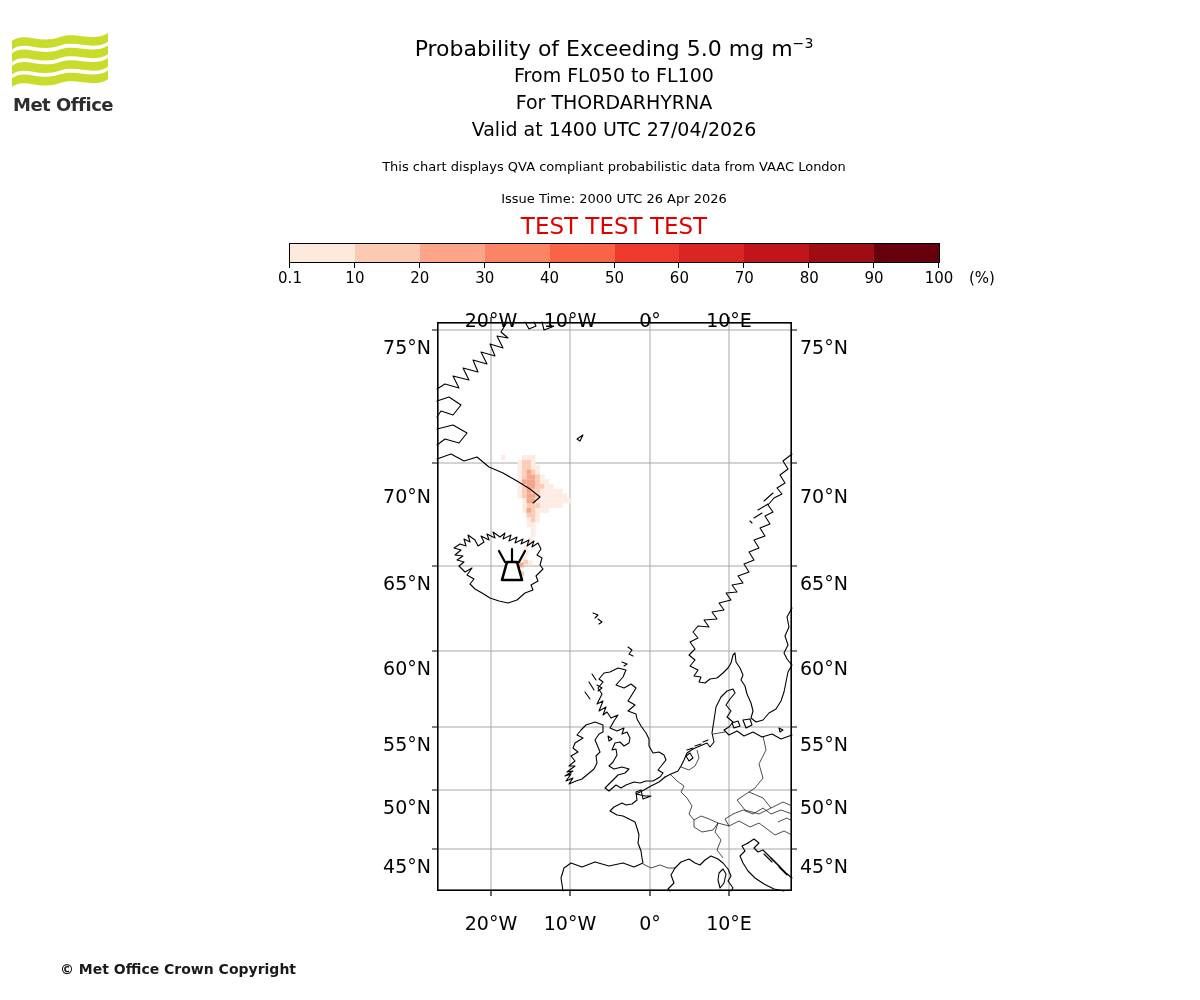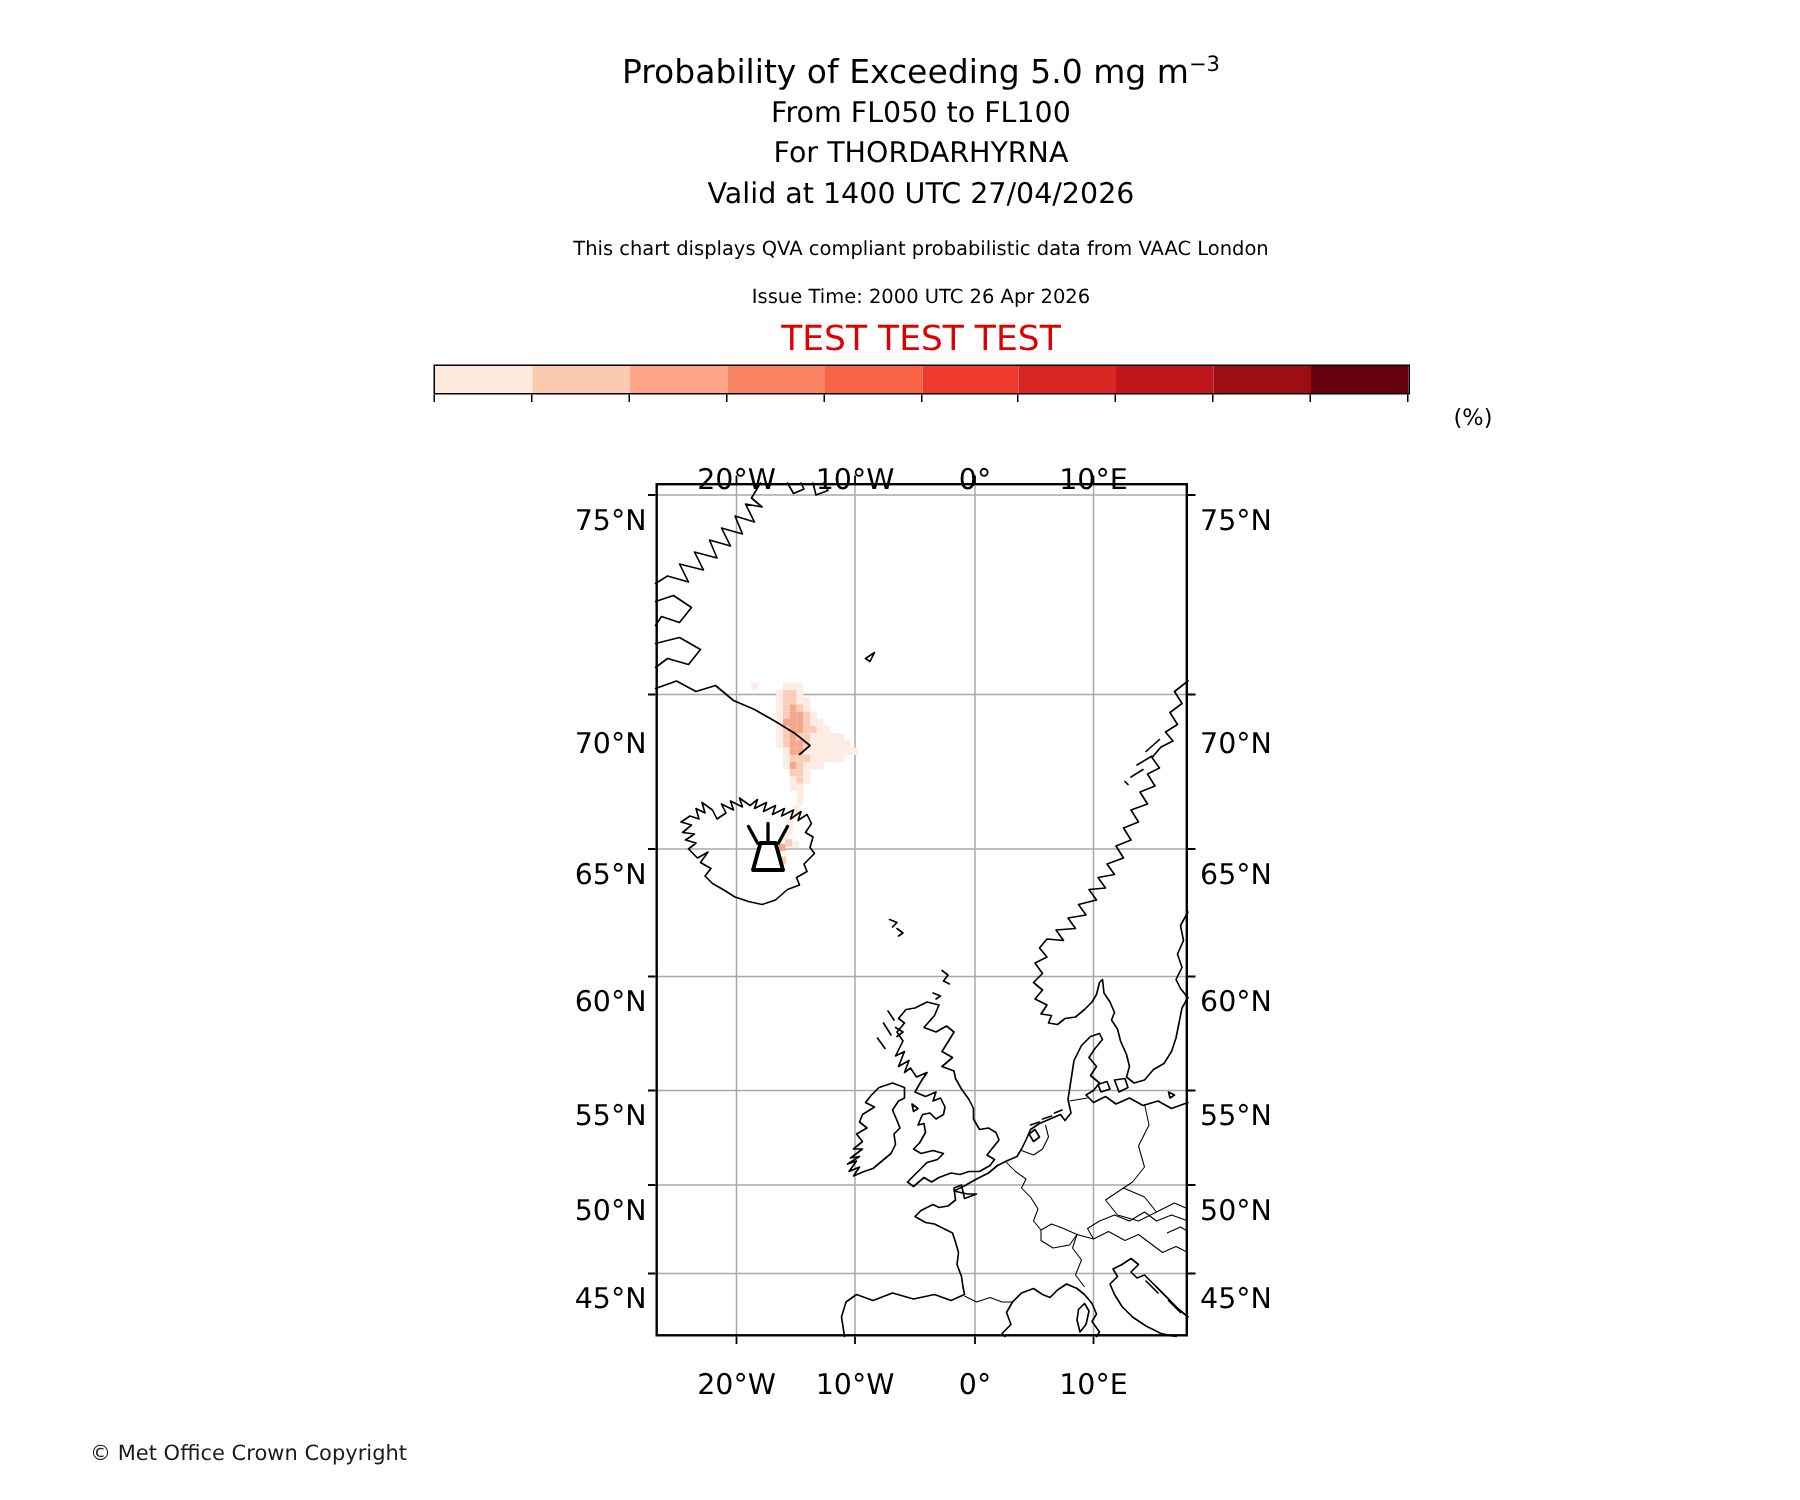--- a/index.html
+++ b/index.html
@@ -32,32 +32,43 @@
   .map svg{overflow:visible;display:block;}
   .axlab{font-size:19px;white-space:nowrap;margin-top:17px;}
   .lon-top{top:292px;}
   .lon-bottom{top:895px;}
   .lonx{transform:translateX(-50%);}
   .lx0{left:491px}.lx1{left:570px}.lx2{left:650px}.lx3{left:729px}
   .lat-left{left:341px;width:90px;text-align:right;}
   .lat-right{left:800px;text-align:left;}
   .ly0{top:319px}.ly1{top:468px}.ly2{top:555px}.ly3{top:640px}
   .ly4{top:716px}.ly5{top:779px}.ly6{top:838px}
-  .copyright{left:60px;top:961px;font-size:14px;color:#1a1a1a;}
+  .copyright{left:60px;top:961px;font-size:14px;color:#1a1a1a;font-weight:bold;}
   .coast{fill:none;stroke:#000;stroke-width:1.1;stroke-linejoin:round;stroke-linecap:round;}
   .border{fill:none;stroke:#000;stroke-width:0.7;stroke-linejoin:round;}
   .grid{stroke:#a8a8a8;stroke-width:1;}
   .etick{stroke:#000;stroke-width:1.2;}
   .frame{fill:none;stroke:#000;stroke-width:1.6;}
 </style>
 </head>
 <body>
 
 <div class="canvas">
 
+  <div class="abs logo">
+    <svg width="96" height="62" viewBox="0 0 100 62">
+      <g fill="#c9dc2b">
+        <path d="M0 12 C 14 2 28 16 50 8 C 68 2 84 14 100 4 L100 13 C 84 23 68 11 50 17 C 28 25 14 11 0 21 Z"></path>
+        <path d="M0 25 C 14 15 28 29 50 21 C 68 15 84 27 100 17 L100 26 C 84 36 68 24 50 30 C 28 38 14 24 0 34 Z"></path>
+        <path d="M0 38 C 14 28 28 42 50 34 C 68 28 84 40 100 30 L100 39 C 84 49 68 37 50 43 C 28 51 14 37 0 47 Z"></path>
+        <path d="M0 51 C 14 41 28 55 50 47 C 68 41 84 53 100 43 L100 52 C 84 62 68 50 50 56 C 28 64 14 50 0 60 Z"></path>
+      </g>
+    </svg>
+    <div class="logo-text">Met Office</div>
+  </div>
 
   <div class="abs ctr title">
     <span>Probability of Exceeding 5.0 mg m</span><sup>−3</sup>
   </div>
   <div class="abs ctr subtitle">
     <div>From FL050 to FL100</div>
     <div>For THORDARHYRNA</div>
     <div>Valid at 1400 UTC 27/04/2026</div>
   </div>
   <div class="abs ctr note">This chart displays QVA compliant probabilistic data from VAAC London</div>
@@ -82,20 +93,33 @@
       <div class="cb-tick" style="left: 129.8px;"></div>
       <div class="cb-tick" style="left: 194.7px;"></div>
       <div class="cb-tick" style="left: 259.6px;"></div>
       <div class="cb-tick" style="left: 324.5px;"></div>
       <div class="cb-tick" style="left: 389.4px;"></div>
       <div class="cb-tick" style="left: 454.3px;"></div>
       <div class="cb-tick" style="left: 519.2px;"></div>
       <div class="cb-tick" style="left: 584.1px;"></div>
       <div class="cb-tick" style="left: 649px;"></div>
     </div>
+  <div class="abs cb-labels">
+    <span class="cb-label" style="left: 1px;">0.1</span>
+    <span class="cb-label" style="left: 65.9px;">10</span>
+    <span class="cb-label" style="left: 130.8px;">20</span>
+    <span class="cb-label" style="left: 195.7px;">30</span>
+    <span class="cb-label" style="left: 260.6px;">40</span>
+    <span class="cb-label" style="left: 325.5px;">50</span>
+    <span class="cb-label" style="left: 390.4px;">60</span>
+    <span class="cb-label" style="left: 455.3px;">70</span>
+    <span class="cb-label" style="left: 520.2px;">80</span>
+    <span class="cb-label" style="left: 585.1px;">90</span>
+    <span class="cb-label" style="left: 650px;">100</span>
+  </div>
   <div class="abs cb-unit">(%)</div>
 
   <span class="abs axlab lon-top lonx lx0">20°W</span>
   <span class="abs axlab lon-top lonx lx1">10°W</span>
   <span class="abs axlab lon-top lonx lx2">0°</span>
   <span class="abs axlab lon-top lonx lx3">10°E</span>
   <span class="abs axlab lon-bottom lonx lx0">20°W</span>
   <span class="abs axlab lon-bottom lonx lx1">10°W</span>
   <span class="abs axlab lon-bottom lonx lx2">0°</span>
   <span class="abs axlab lon-bottom lonx lx3">10°E</span>

